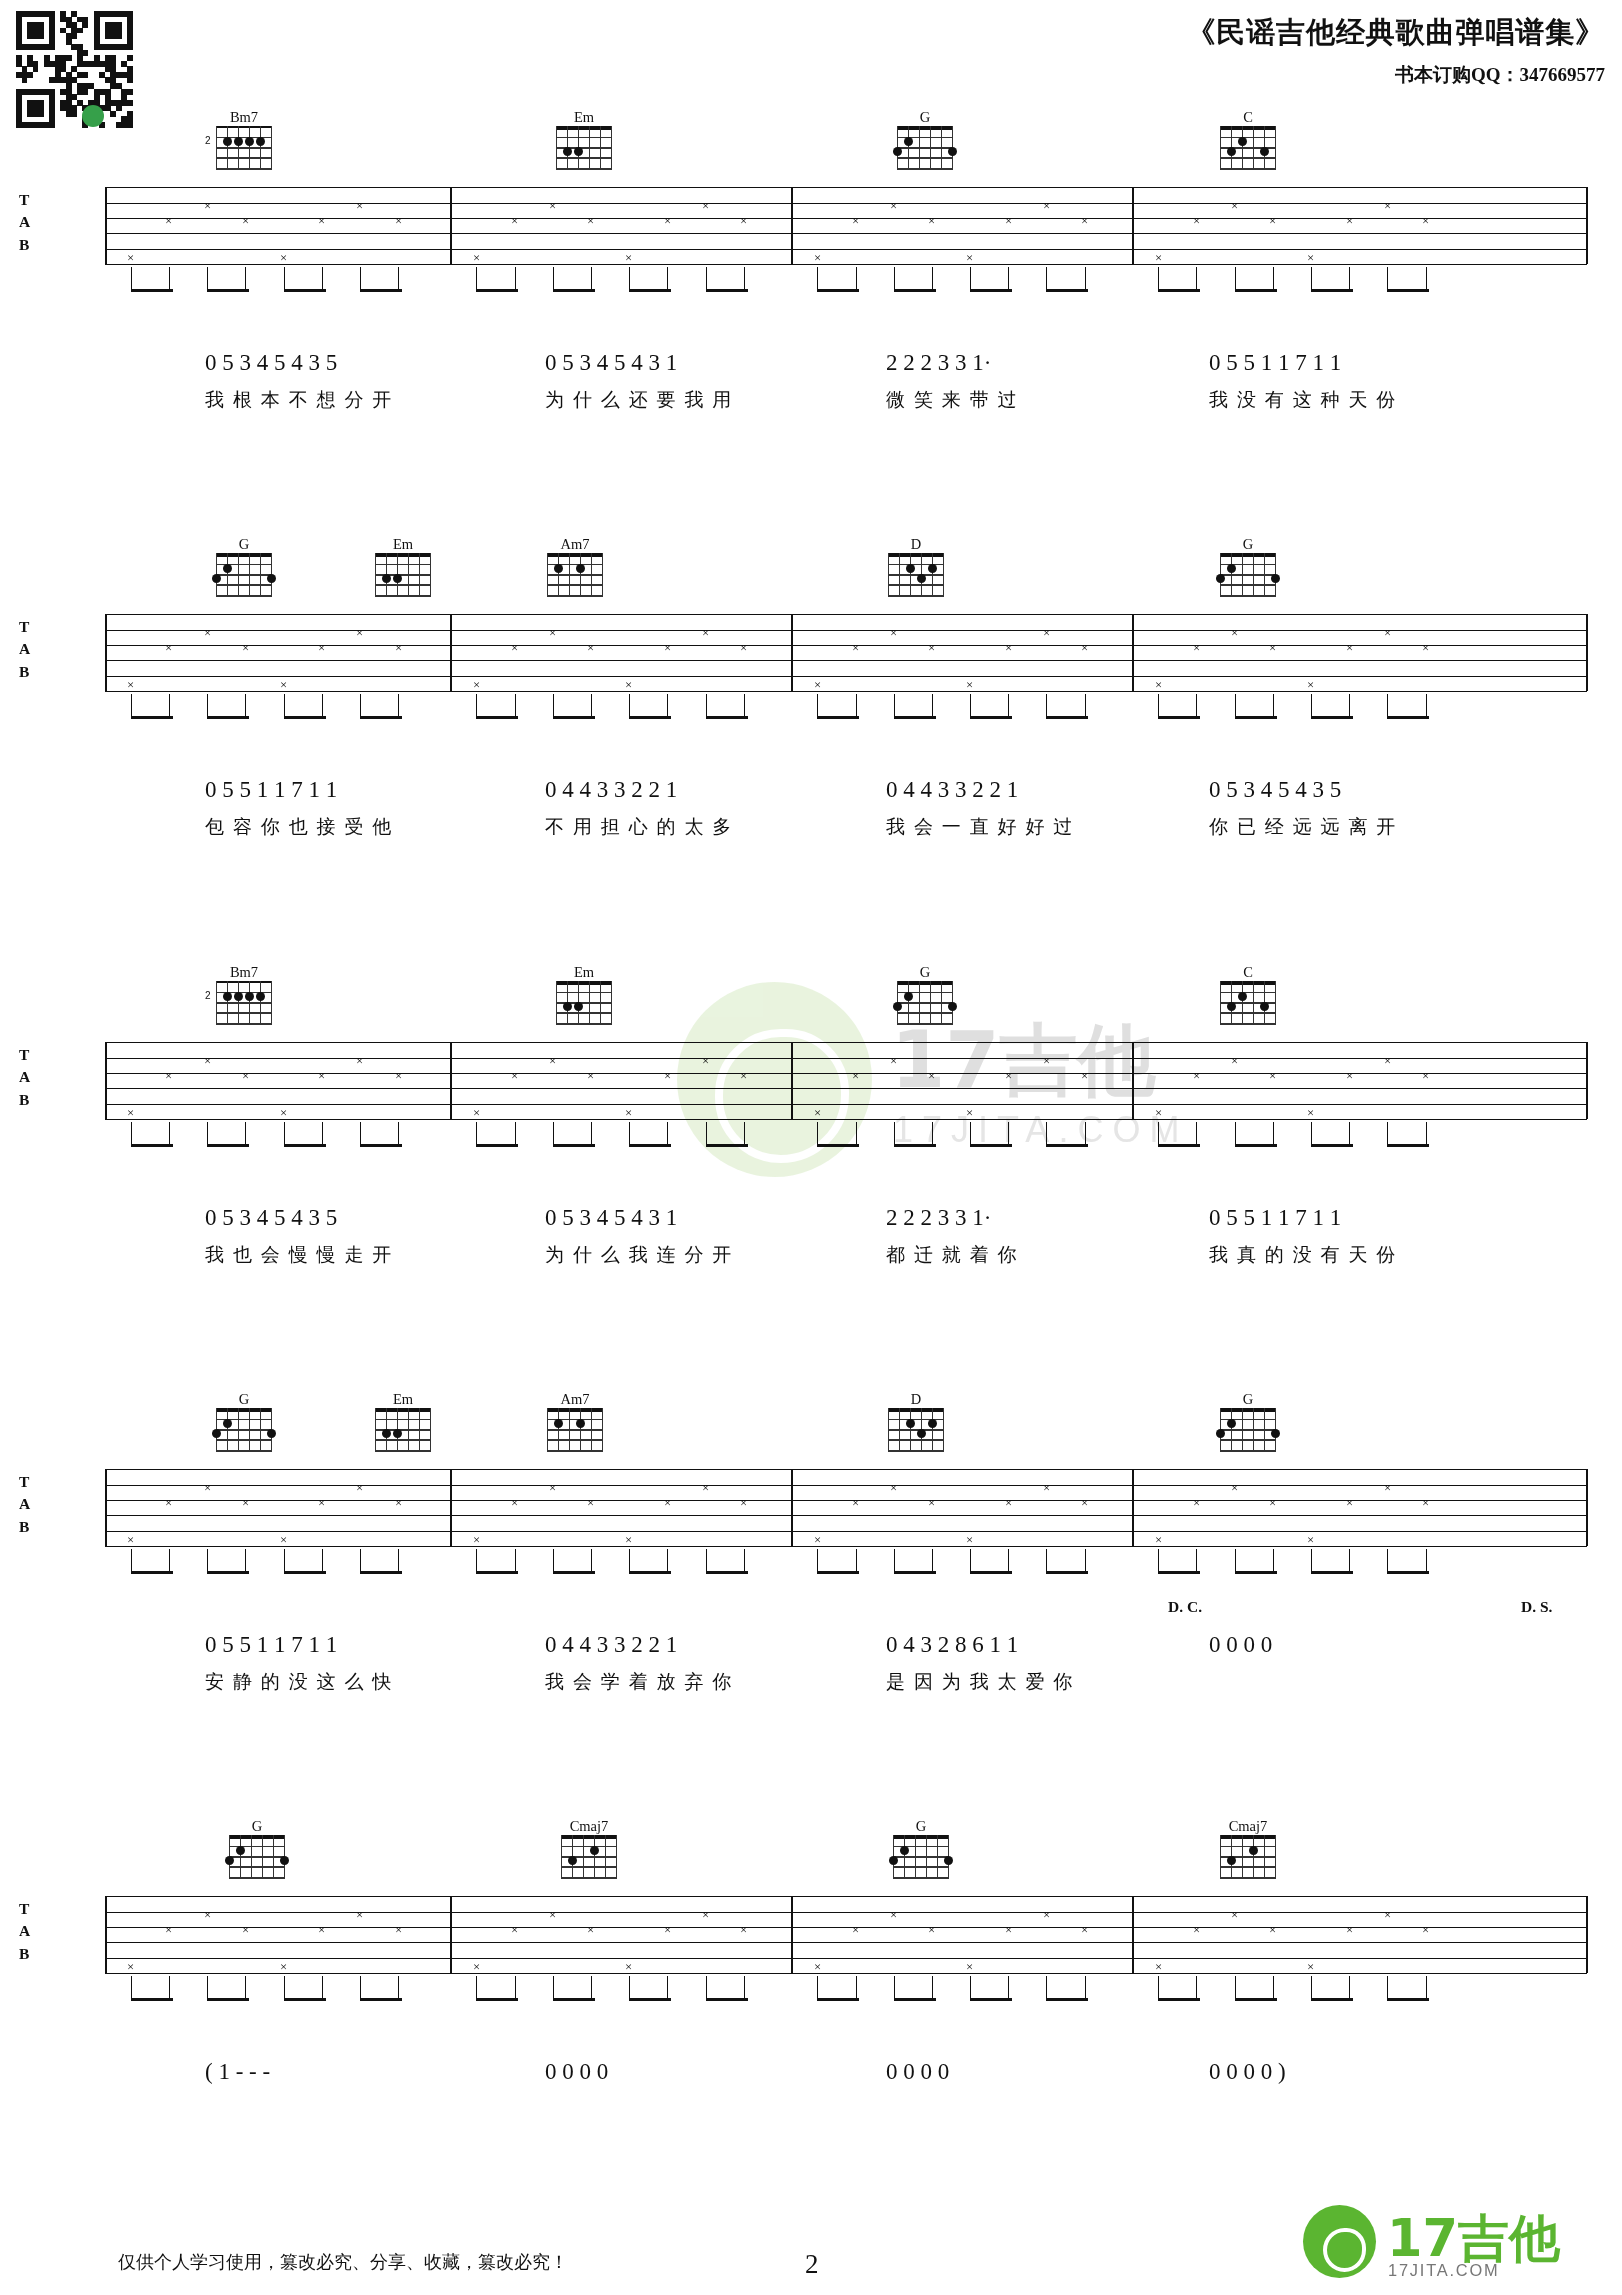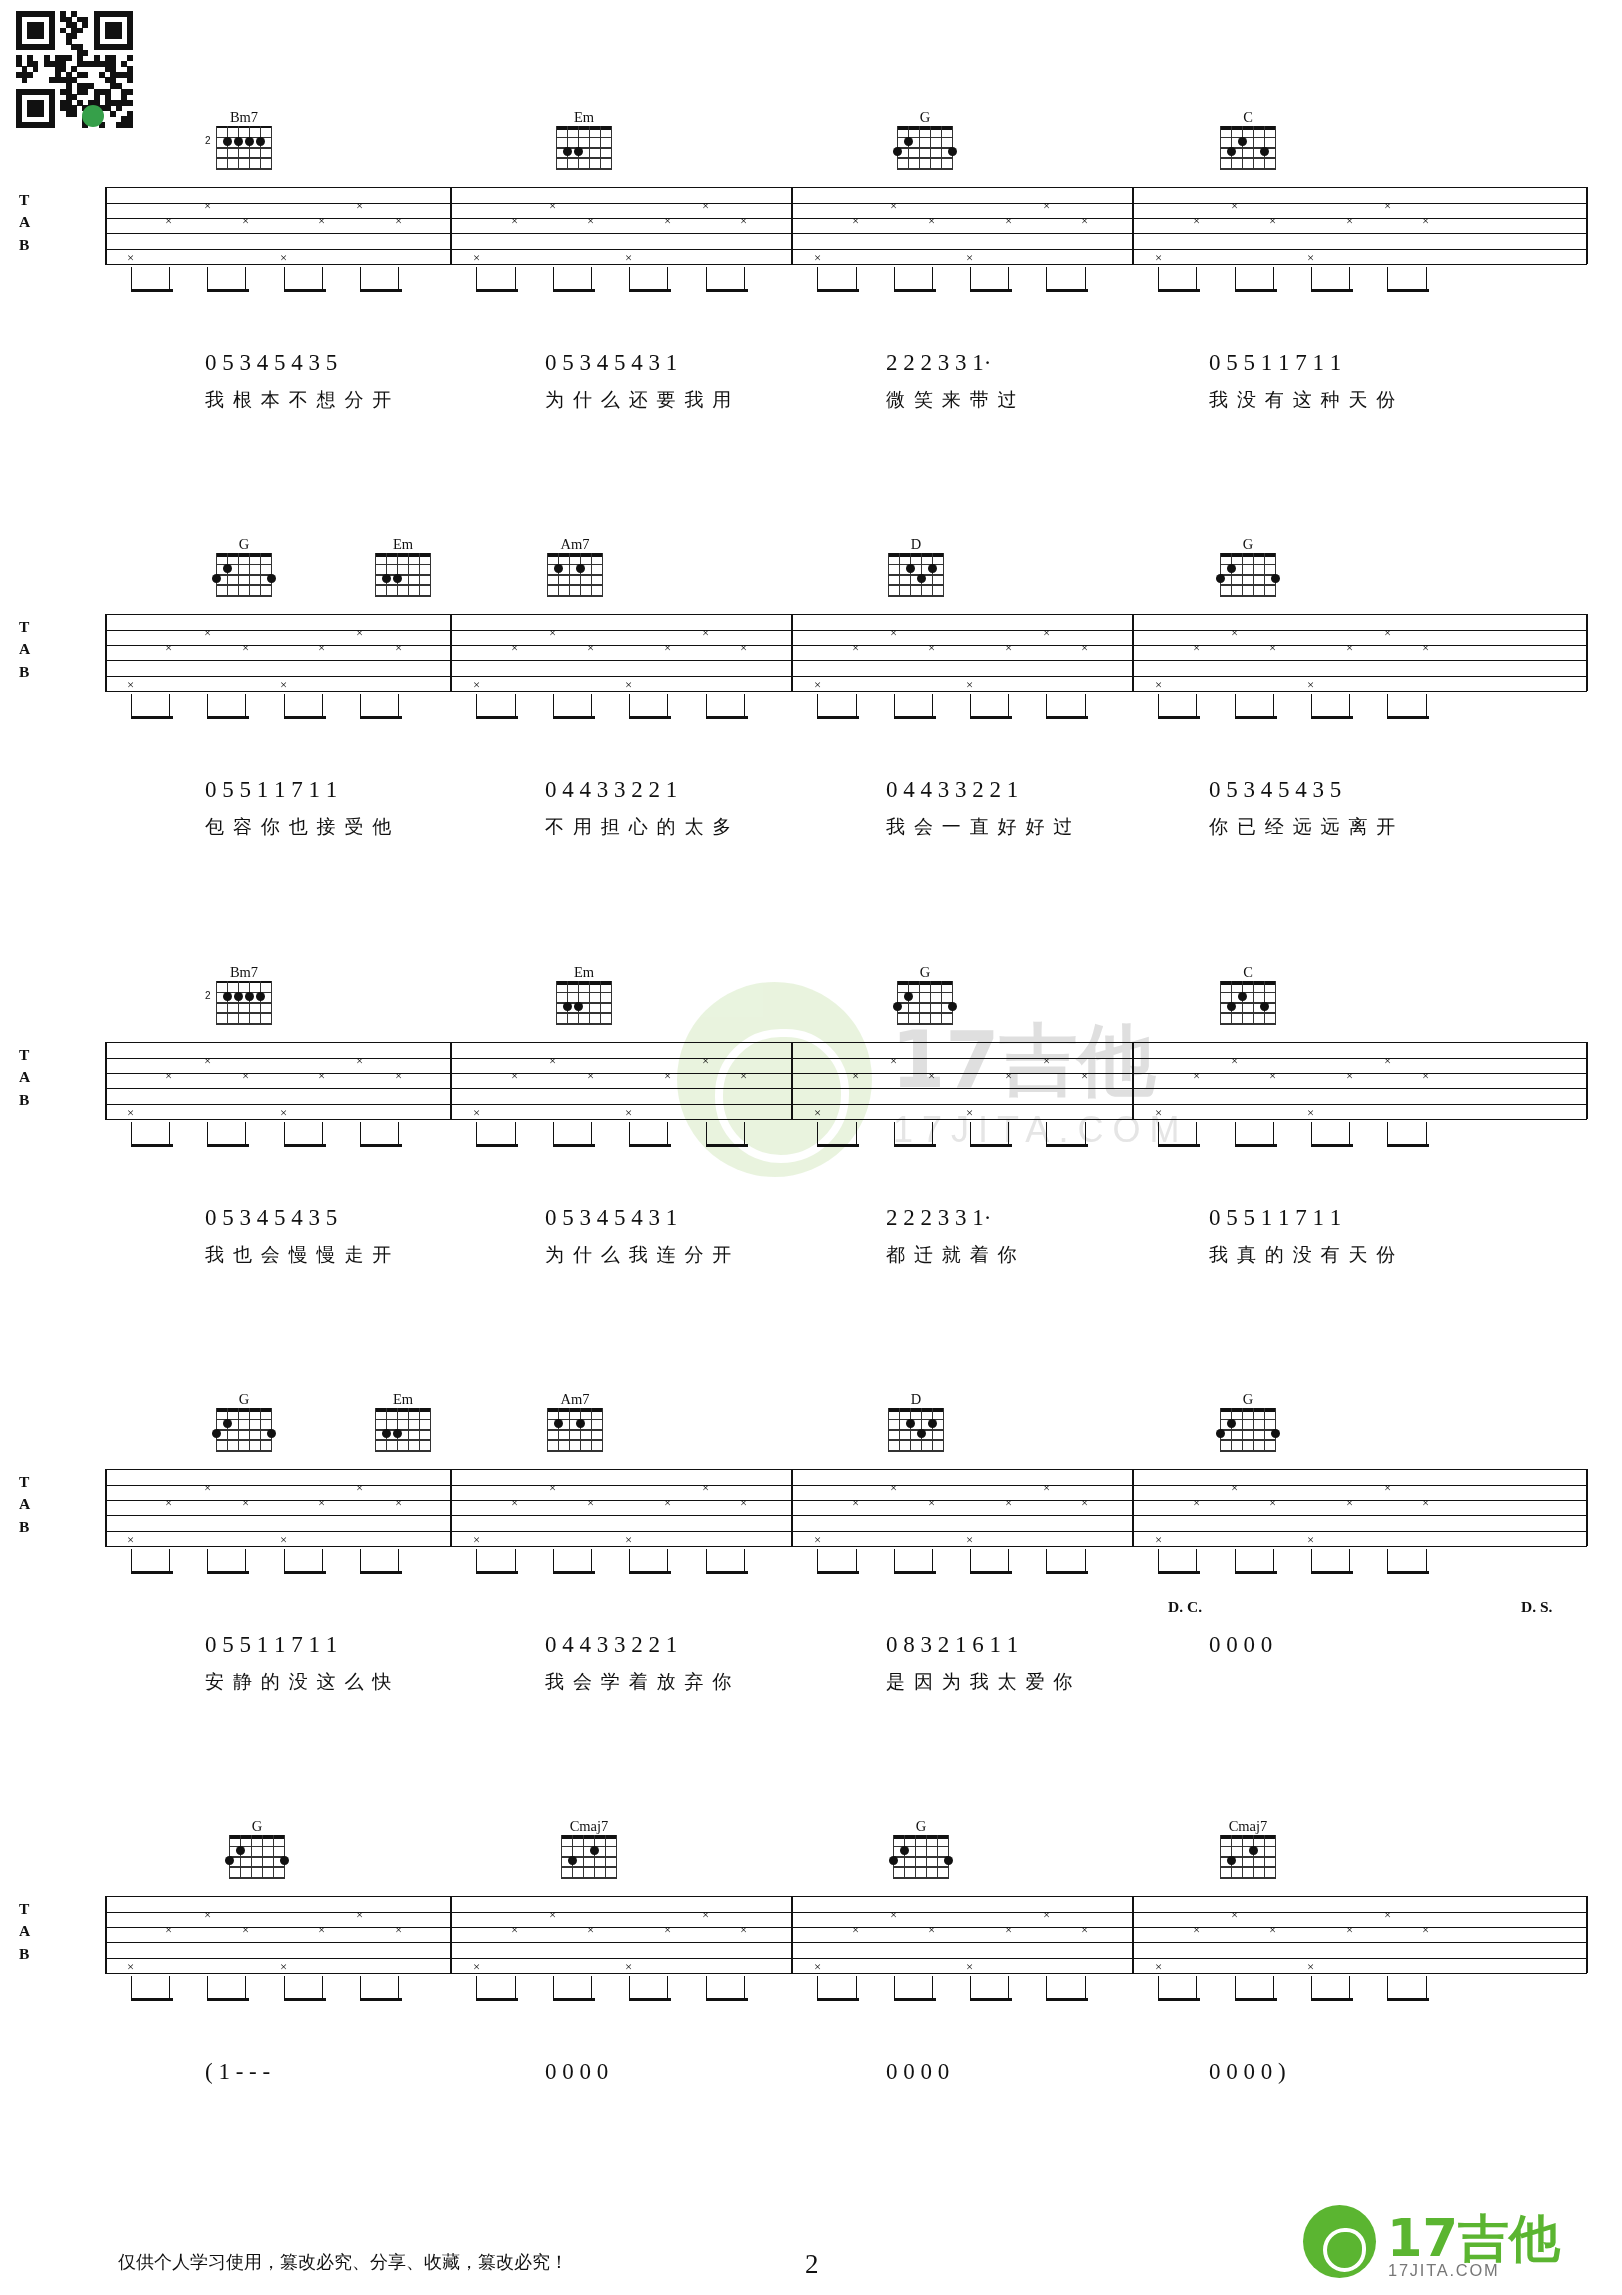--- a/index.html
+++ b/index.html
@@ -292,20 +292,24 @@
       <div class="cell" style="left: 0px; top: 111px; width: 5.5px; height: 5.5px;"></div>
       <div class="cell" style="left: 5.5px; top: 111px; width: 5.5px; height: 5.5px;"></div>
       <div class="cell" style="left: 11px; top: 111px; width: 5.5px; height: 5.5px;"></div>
       <div class="cell" style="left: 16.6px; top: 111px; width: 5.5px; height: 5.5px;"></div>
       <div class="cell" style="left: 22px; top: 111px; width: 5.5px; height: 5.5px;"></div>
       <div class="cell" style="left: 28px; top: 111px; width: 5.5px; height: 5.5px;"></div>
       <div class="cell" style="left: 33px; top: 111px; width: 5.5px; height: 5.5px;"></div>
       <div class="cell grn" style="left: 66px; top: 94px; width: 22px; height: 22px;"></div>
     </div>
 
+  <div class="title-block">
+    <div class="doc-title">《民谣吉他经典歌曲弹唱谱集》</div>
+    <div class="doc-sub">书本订购QQ：347669577</div>
+  </div>
 
   <div class="wm">
     <div class="wm-circle">
         <div class="wm-guitar"></div>
       </div>
     <div class="wm-text">17吉他</div>
     <div class="wm-text2">17JITA.COM</div>
   </div>
 
   <div id="systems-root">
@@ -1088,21 +1092,21 @@
           <div class="beam" style="left: 1158px; top: 102px; width: 42px;"></div>
           <div class="beam" style="left: 1235px; top: 102px; width: 42px;"></div>
           <div class="beam" style="left: 1311px; top: 102px; width: 42px;"></div>
           <div class="beam" style="left: 1387px; top: 102px; width: 42px;"></div>
         </div>
         <div class="lyricline">
           <div class="numrow" style="left: 205px; top: 27px;">0 5 5 1 1 7 1 1</div>
           <div class="bar" style="left: 185px; top: 25.5px; height: 31px;"></div>
           <div class="numrow" style="left: 545px; top: 27px;">0 4 4 3 3 2 2 1</div>
           <div class="bar" style="left: 525px; top: 25.5px; height: 31px;"></div>
-          <div class="numrow" style="left: 886px; top: 27px;">0 8 3 2 1 6 1 1</div>
+          <div class="numrow" style="left: 886px; top: 27px;">0 4 3 2 8 6 1 1</div>
           <div class="bar" style="left: 866px; top: 25.5px; height: 31px;"></div>
           <div class="numrow" style="left: 1209px; top: 27px;">0   0   0   0</div>
           <div class="bar" style="left: 1189px; top: 25.5px; height: 31px;"></div>
           <div class="lyrics" style="left: 205px; top: 64px;">安 静 的 没 这 么 快</div>
           <div class="lyrics" style="left: 545px; top: 64px;">我 会 学 着 放 弃 你</div>
           <div class="lyrics" style="left: 886px; top: 64px;">是 因 为 我 太 爱 你</div>
           <div class="smalltxt" style="left: 1168px; top: -7.3px;">D. C.</div>
           <div class="smalltxt" style="left: 1521px; top: -7.3px;">D. S.</div>
         </div>
       </div>

